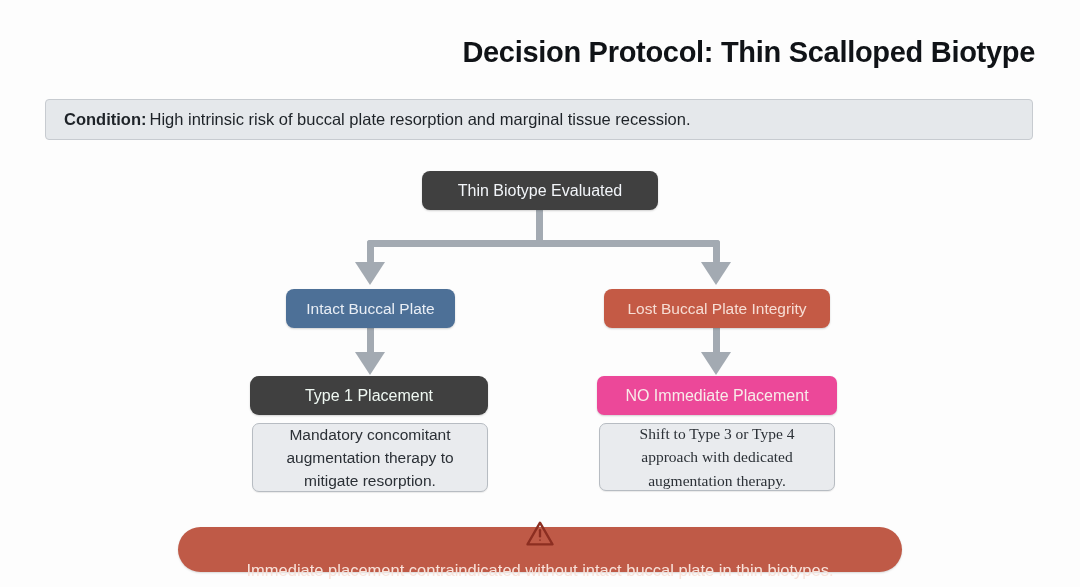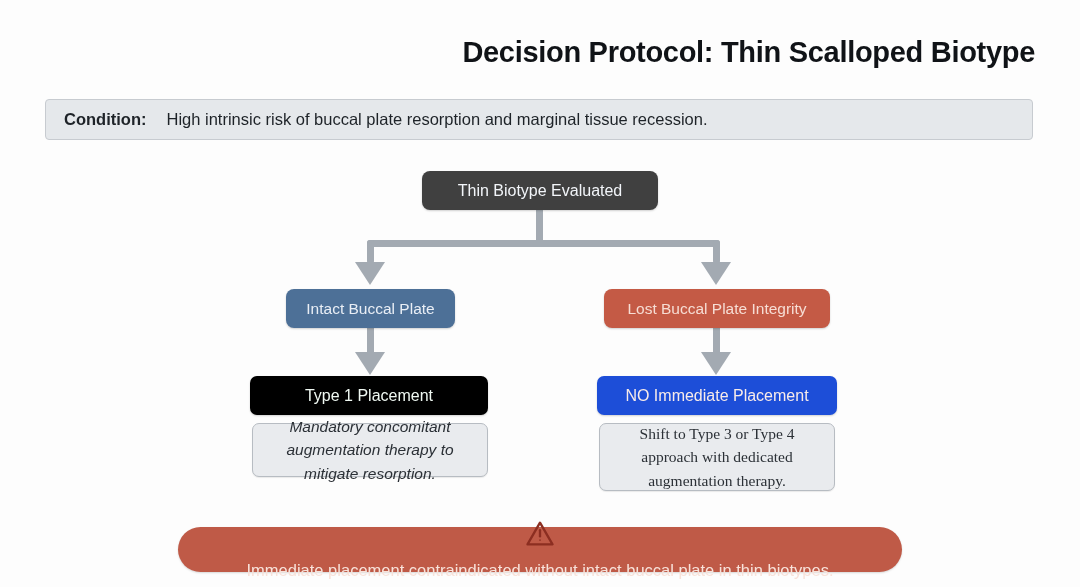--- a/index.html
+++ b/index.html
@@ -21,21 +21,21 @@
     letter-spacing:-0.3px;
   }
 
   .condition-bar{
     left:45px;top:99px;width:988px;height:41px;
     background:#e5e8eb;border:1px solid #c7cbd0;border-radius:4px;
     display:flex;align-items:center;
     padding-left:18px;box-sizing:border-box;
     font-size:16.5px;color:#1e2328;
   }
-  .condition-bar b{font-weight:700;margin-right:20px;}
+  .condition-bar b{font-weight:700;margin-right:3px;}
 
   .node{
     display:flex;align-items:center;justify-content:center;
     border-radius:8px;
     font-size:16px;
     box-shadow:0 1px 2px rgba(0,0,0,0.18);
     text-align:center;
   }
   .node-root{left:422px;top:171px;width:236px;height:39px;}
   .node-cond-left{left:286px;top:289px;width:169px;height:39px;font-size:15.5px;}
@@ -44,21 +44,21 @@
   .node-dec-right{left:597px;top:376px;width:240px;height:39px;border-radius:7px;}
 
   .note-box{
     background:#e9ebee;border:1px solid #b7bcc2;border-radius:7px;
     display:flex;align-items:center;justify-content:center;
     text-align:center;
     font-size:15.5px;line-height:1.5;color:#2b3036;
     padding:4px 14px;box-sizing:border-box;
     box-shadow:0 1px 1px rgba(0,0,0,0.08);
   }
-  .note-left{left:252px;top:423px;width:236px;height:54px;font-style:italic;}
+  .note-left{left:252px;top:423px;width:236px;height:69px;}
   .note-right{left:599px;top:423px;width:236px;height:68px;font-family:Liberation Serif, serif;}
 
   .conn{background:var(--connector);}
   .conn-stem-root{left:536px;top:210px;width:7px;height:33px;}
   .conn-hbar{left:367px;top:240px;width:353px;height:7px;border-radius:3px;}
   .conn-stub-left{left:367px;top:240px;width:7px;height:24px;border-radius:3px;}
   .conn-stub-right{left:713px;top:240px;width:7px;height:24px;border-radius:3px;}
   .arrowhead{
     width:0;height:0;background:none;
     border-left:15px solid transparent;
@@ -104,23 +104,23 @@
   <div class="abs conn conn-stem-dec-right"></div>
   <div class="abs arrowhead arrow-l2-left"></div>
   <div class="abs arrowhead arrow-l2-right"></div>
 
   <div class="abs node node-root" style="background-color: #404040; color: rgb(242, 245, 249);">Thin Biotype Evaluated</div>
 
   <div class="abs node node-cond-left" style="background-color: rgb(77, 112, 151); color: rgb(233, 238, 245);">Intact Buccal Plate</div>
 
   <div class="abs node node-cond-right" style="background-color: rgb(196, 90, 69); color: rgb(246, 221, 212);">Lost Buccal Plate Integrity</div>
 
-  <div class="abs node node-dec-left" style="background-color: #000000; color: rgb(239, 248, 242);">Type 1 Placement</div>
+  <div class="abs node node-dec-left" style="background-color: #404040; color: rgb(239, 248, 242); border-radius: 9px;">Type 1 Placement</div>
 
-  <div class="abs node node-dec-right" style="background-color: #1d4ed8; color: rgb(248, 235, 233);">NO Immediate Placement</div>
+  <div class="abs node node-dec-right" style="background-color: #ec4899; color: rgb(248, 235, 233);">NO Immediate Placement</div>
 
   <div class="abs note-box note-left">Mandatory concomitant augmentation therapy to mitigate resorption.</div>
   <div class="abs note-box note-right">Shift to Type 3 or Type 4 approach with dedicated augmentation therapy.</div>
 
   <div class="abs warning-pill" style="background-color: rgb(191, 90, 71);">
     <span style="color: rgb(140, 46, 33);">
       <svg width="30" height="27" viewBox="0 0 24 22" fill="none" stroke="currentColor" stroke-width="1.9" stroke-linejoin="round" stroke-linecap="round">
         <path d="M12 2.2 L22.2 19.8 H1.8 Z"></path>
         <line x1="12" y1="8.3" x2="12" y2="13.3"></line>
         <circle cx="12" cy="16.4" r="0.65" fill="currentColor" stroke="none"></circle>

